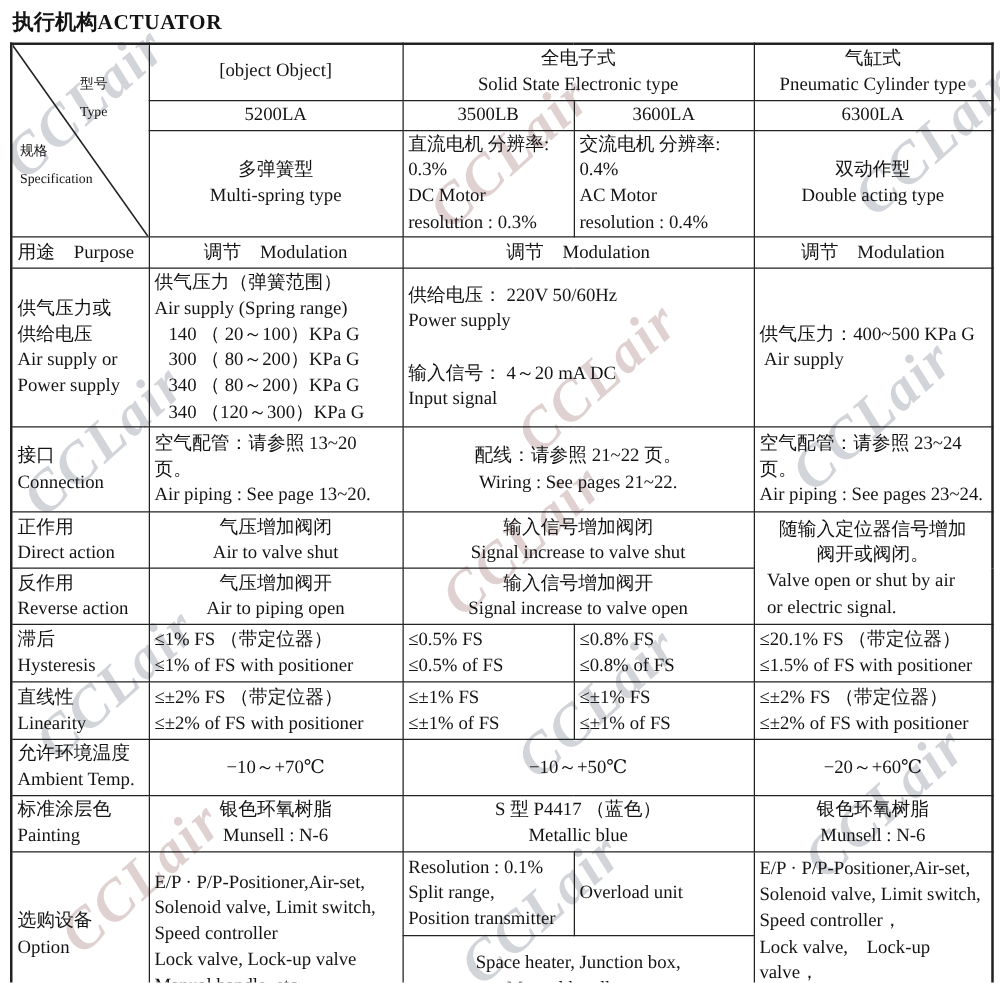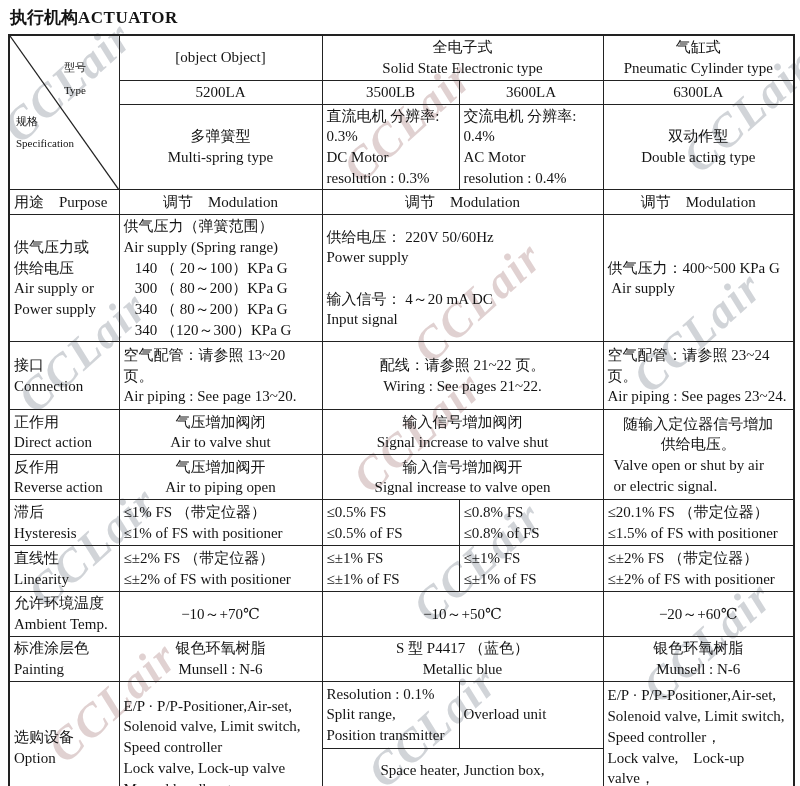--- a/index.html
+++ b/index.html
@@ -151,21 +151,21 @@
 
     <tr style="height:45px">
       <td class="l ml pl6">正作用
 Direct action</td>
       <td class="c ml">气压增加阀闭
 Air to valve shut</td>
       <td class="c ml" colspan="2">输入信号增加阀闭
 Signal increase to valve shut</td>
       <td rowspan="2" class="l">
         <div class="c ml">随输入定位器信号增加
-供给电压。</div>
+阀开或阀闭。</div>
         <div class="l ml pl6">Valve open or shut by air
 or electric signal.</div>
       </td>
     </tr>
 
     <tr style="height:45px">
       <td class="l ml pl6">反作用
 Reverse action</td>
       <td class="c ml">气压增加阀开
 Air to piping open</td>

